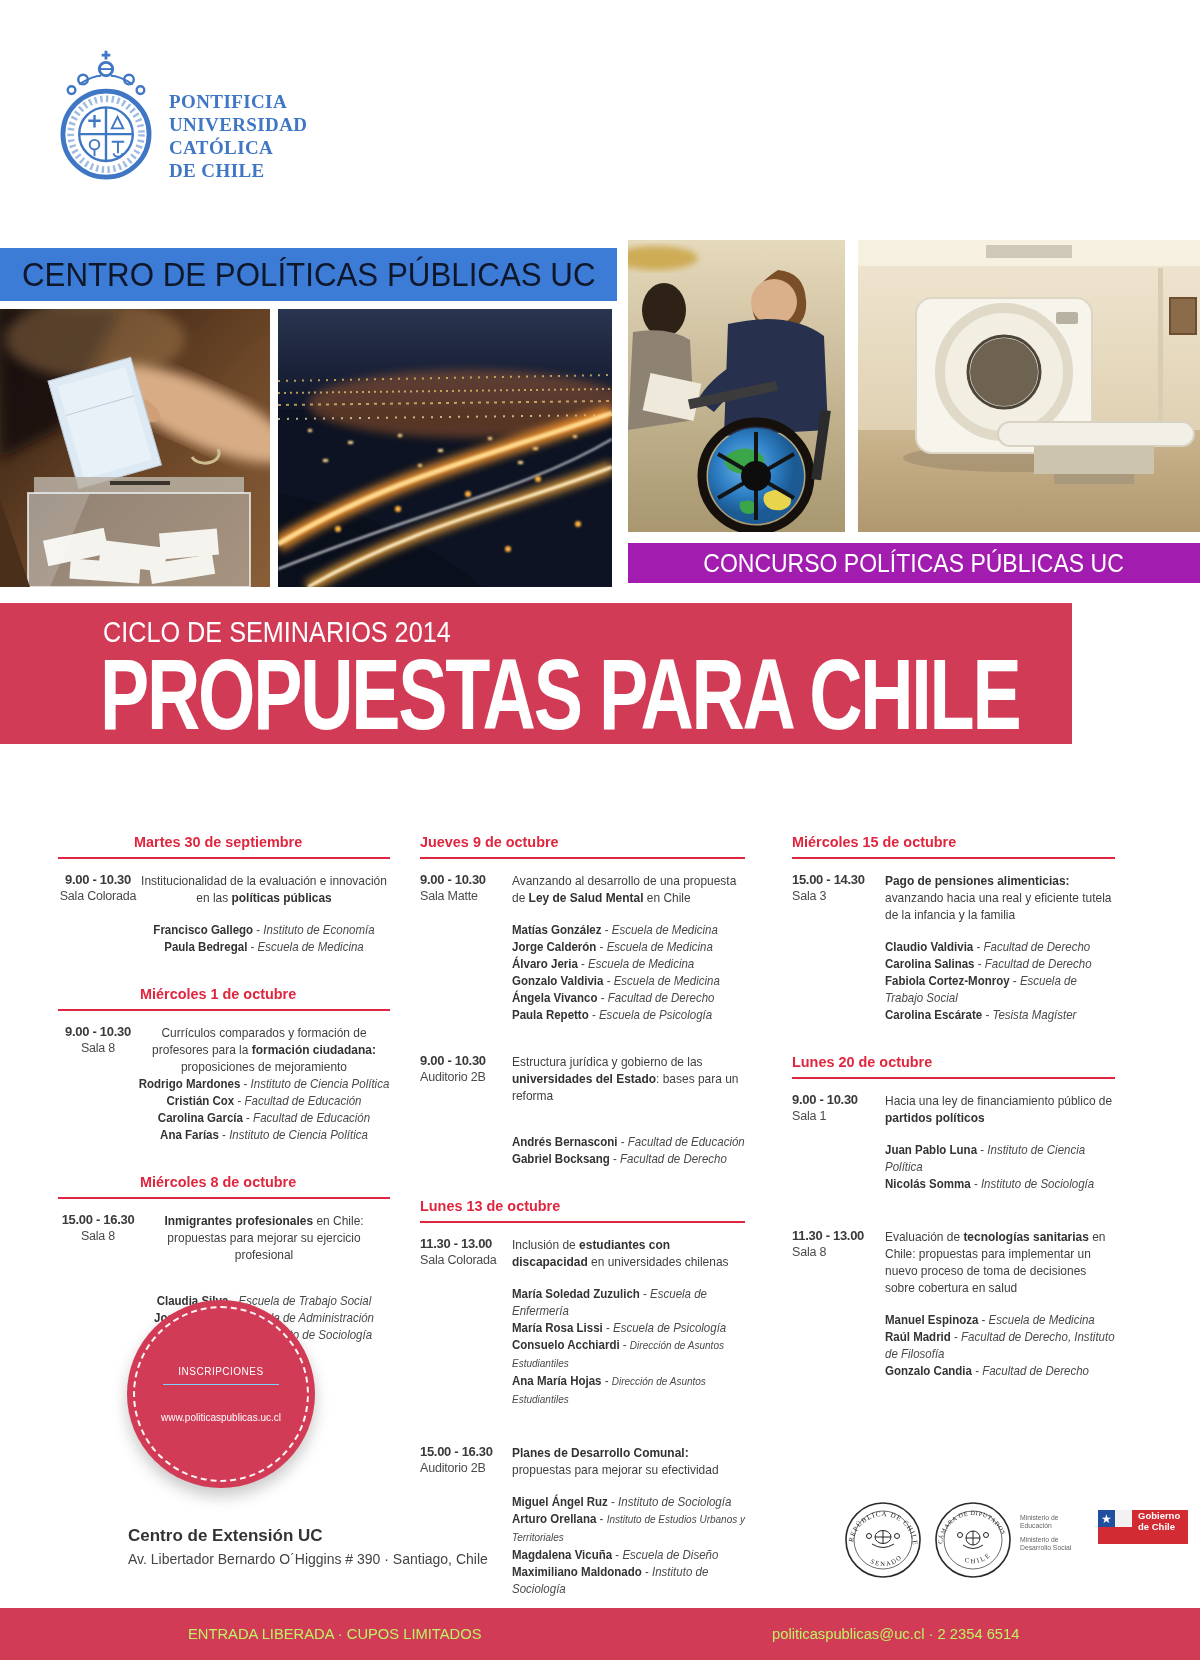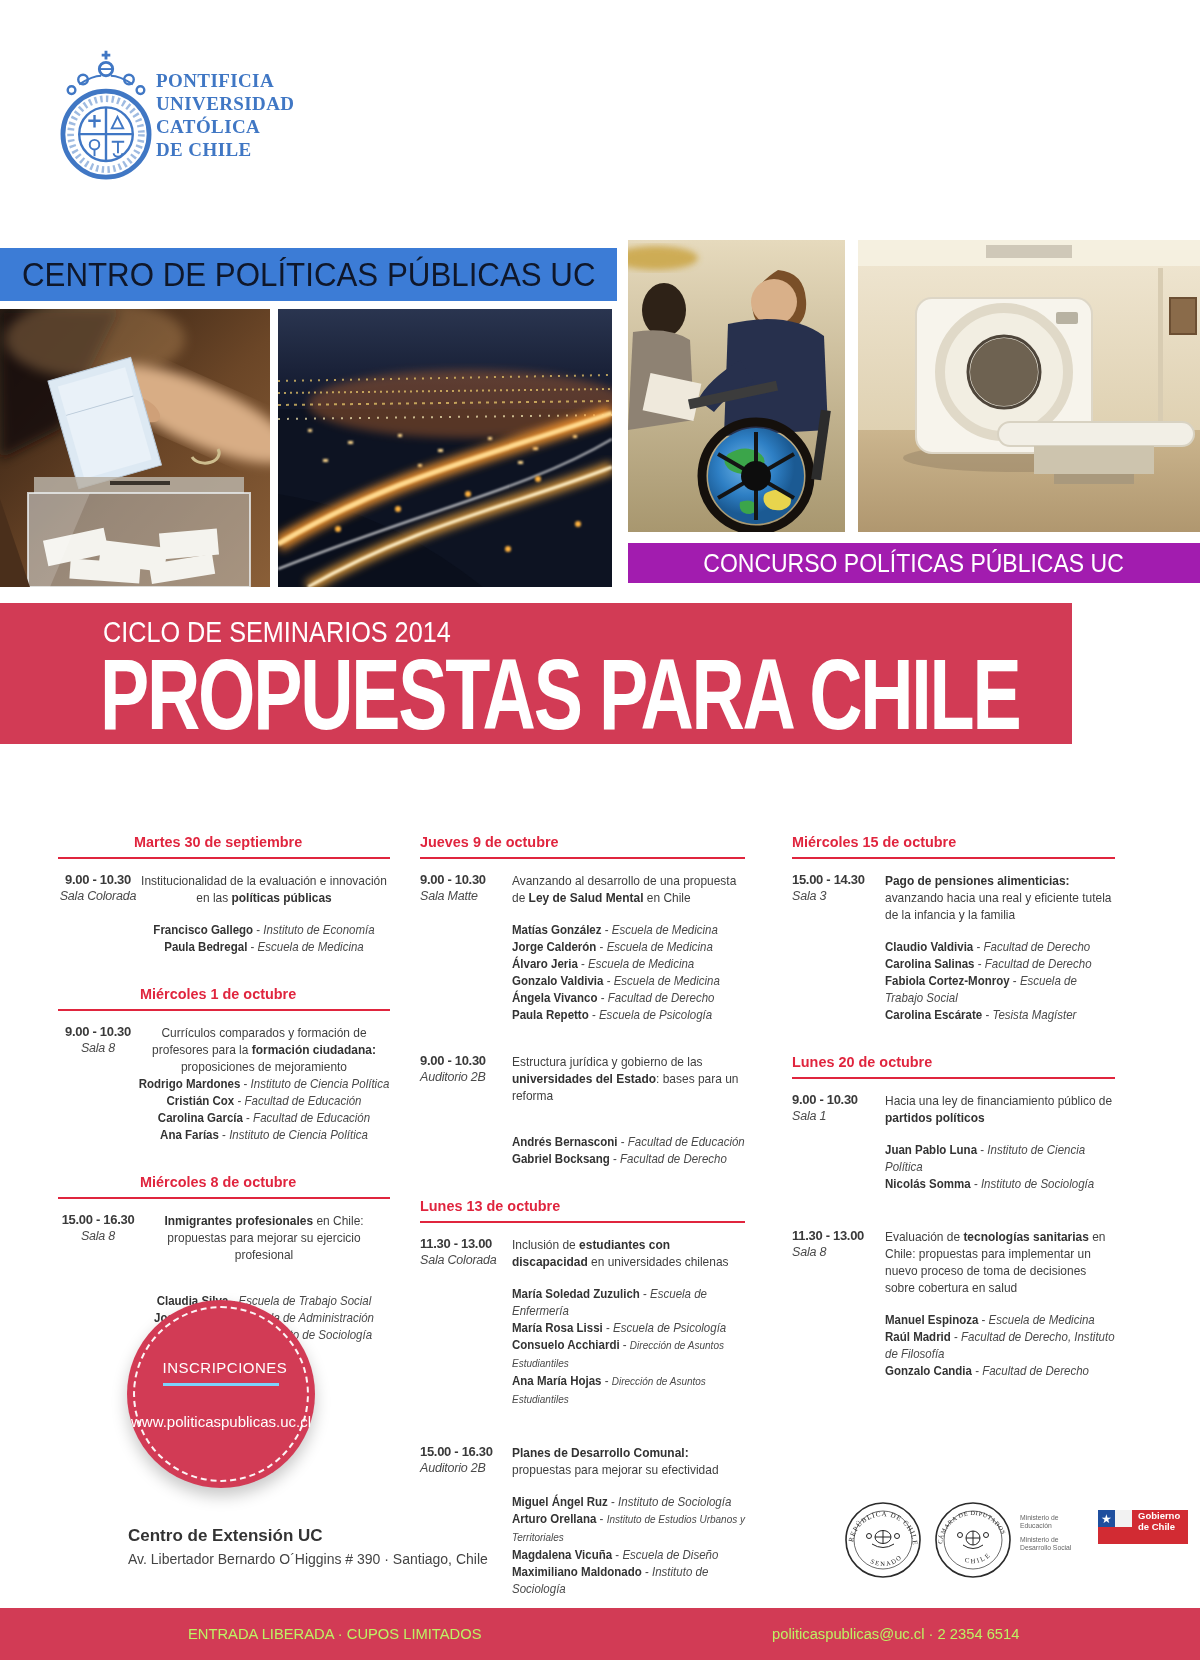--- a/index.html
+++ b/index.html
@@ -1,20 +1,20 @@
 <!DOCTYPE html>
 <html><head>
 <meta charset="utf-8">
 <style>
   html,body{margin:0;padding:0;background:#fff;}
   .page{position:relative;width:1200px;height:1660px;background:#fff;overflow:hidden;
         font-family:"Liberation Sans",sans-serif;}
 
   
-  .logo-block{position:absolute;left:58px;top:48px;display:flex;align-items:center;gap:2px;}
+  .logo-block{position:absolute;left:58px;top:48px;display:flex;align-items:flex-end;gap:15px;}
   .logo-text{color:#4077c4;font-family:"Liberation Serif",serif;font-weight:bold;
              font-size:19px;line-height:23px;letter-spacing:.4px;}
 
   
   .banner-blue{position:absolute;left:0;top:248px;width:617px;height:53px;background:#3c7cd6;
     color:#0f172a;display:flex;align-items:center;justify-content:center;font-size:34px;}
   .banner-blue span{display:inline-block;transform:scaleX(.92);white-space:nowrap;}
   .banner-gray{position:absolute;left:628px;top:543px;width:572px;height:40px;background:#a21caf;
     color:#fff;display:flex;align-items:center;justify-content:center;font-size:25px;}
   .banner-gray span{display:inline-block;transform:scaleX(.92);white-space:nowrap;}
@@ -40,41 +40,41 @@
   #c1{left:420px;width:325px;--tw:92px;}
   #c2{left:792px;width:323px;--tw:93px;}
   .section{margin-bottom:30px;}
   .date-header{color:#e0253e;font-weight:bold;font-size:15.5px;border-bottom:2px solid #e0253e;
                padding-bottom:6px;margin-bottom:13px;}
   .date-header span{display:inline-block;transform:scaleX(.93);transform-origin:left center;white-space:nowrap;}
   .slot{display:flex;margin-bottom:36px;}
   .slot:last-child{margin-bottom:0;}
   .sl-left{flex:0 0 var(--tw);}
   .time{font-weight:bold;font-size:13px;color:#3a3a3a;letter-spacing:-.3px;white-space:nowrap;}
-  .room{font-style:italic;font-size:12.5px;color:#4a4a4a;margin-top:2px;letter-spacing:-.2px;}
+  .room{font-size:12.5px;color:#4a4a4a;margin-top:2px;letter-spacing:-.2px;}
   .sl-body{flex:1;position:relative;}
   .condense{width:113%;transform:scaleX(.885);transform-origin:left top;
             font-size:13.5px;line-height:17px;color:#3f3f3f;}
   .title .b{font-weight:bold;color:#323232;}
   .speakers{margin-top:15px;}
   .gapbig .speakers{margin-top:29px;}
   .tight .speakers{margin-top:0;}
   .speaker{font-size:13px;line-height:17px;color:#454545;}
   .speaker .nm{font-weight:bold;color:#333;}
   .speaker .af{font-style:italic;color:#4a4a4a;}
   .speaker .af.small{font-size:11.3px;}
 
   
   .inscripciones{position:absolute;left:127px;top:1300px;width:188px;height:188px;border-radius:50%;
     background:#d23b55;box-shadow:0 8px 16px rgba(0,0,0,.22);display:flex;align-items:center;justify-content:center;}
   .ins-inner{width:172px;height:172px;border:2px dashed rgba(255,255,255,.95);border-radius:50%;
     display:flex;flex-direction:column;align-items:center;justify-content:center;color:#fff;text-align:center;}
-  .ins-label{font-size:15px;letter-spacing:.5px;padding-bottom:7px;border-bottom:3px solid #7dd3fc;
+  .ins-label{font-size:10px;letter-spacing:.5px;padding-bottom:7px;border-bottom:1px solid #7dd3fc;
     margin-bottom:7px;width:68%;}
-  .ins-url{font-size:15px;margin-top:20px;}
+  .ins-url{font-size:10px;margin-top:20px;}
 
   
   .venue{position:absolute;left:128px;top:1526px;font-size:17px;font-weight:bold;color:#333;}
   .address{position:absolute;left:128px;top:1551px;font-size:14px;color:#444;}
   .seal{position:absolute;width:80px;height:80px;}
   .seal1{left:843px;top:1500px;}
   .seal2{left:933px;top:1500px;}
   .ministries{position:absolute;left:1020px;top:1514px;width:80px;font-size:6.8px;color:#666;line-height:8px;}
   .ministries .min{margin-bottom:6px;}
   .gob{position:absolute;left:1098px;top:1510px;display:flex;height:34px;}

